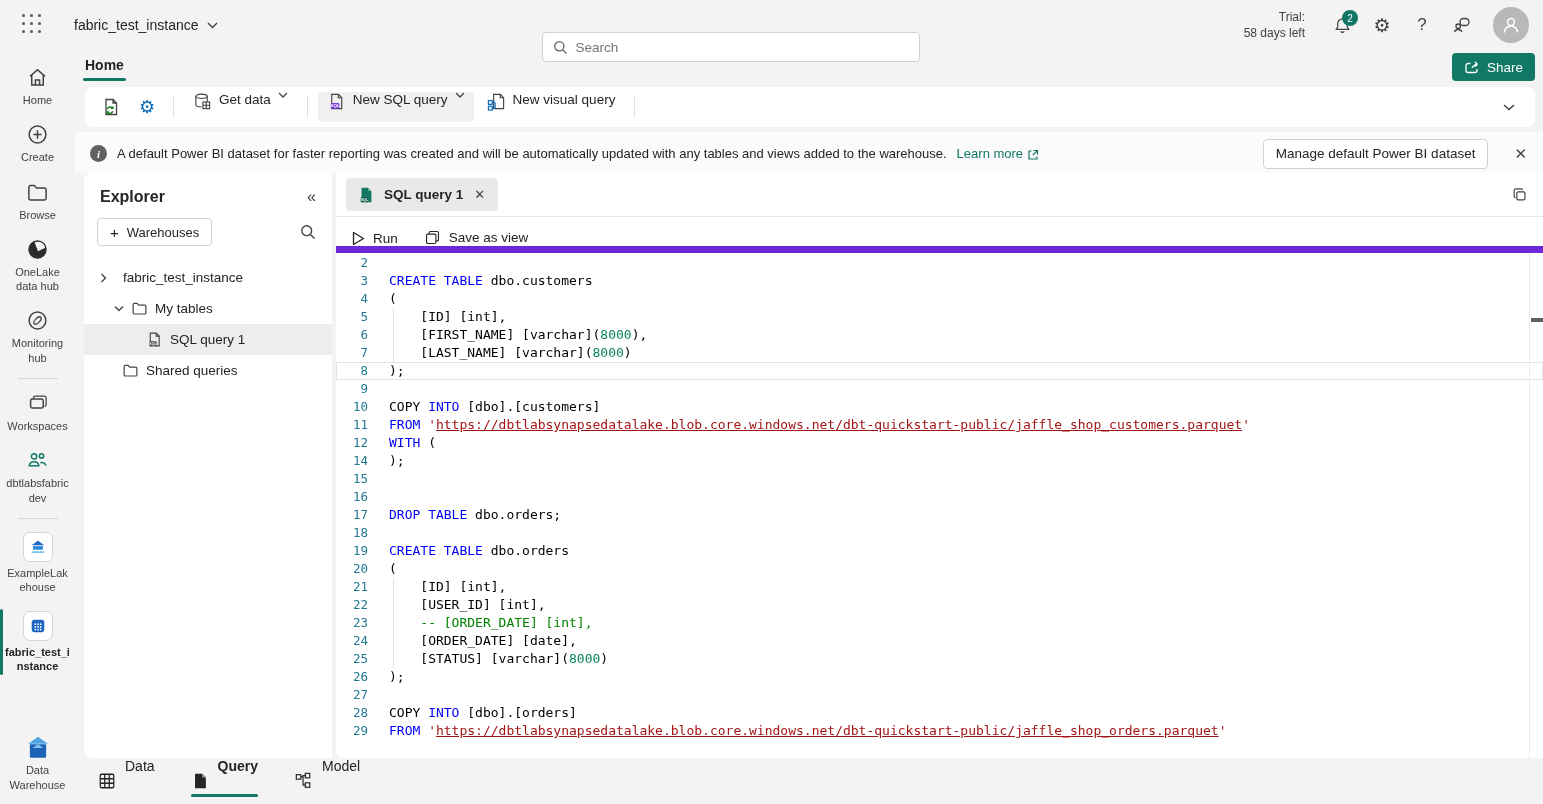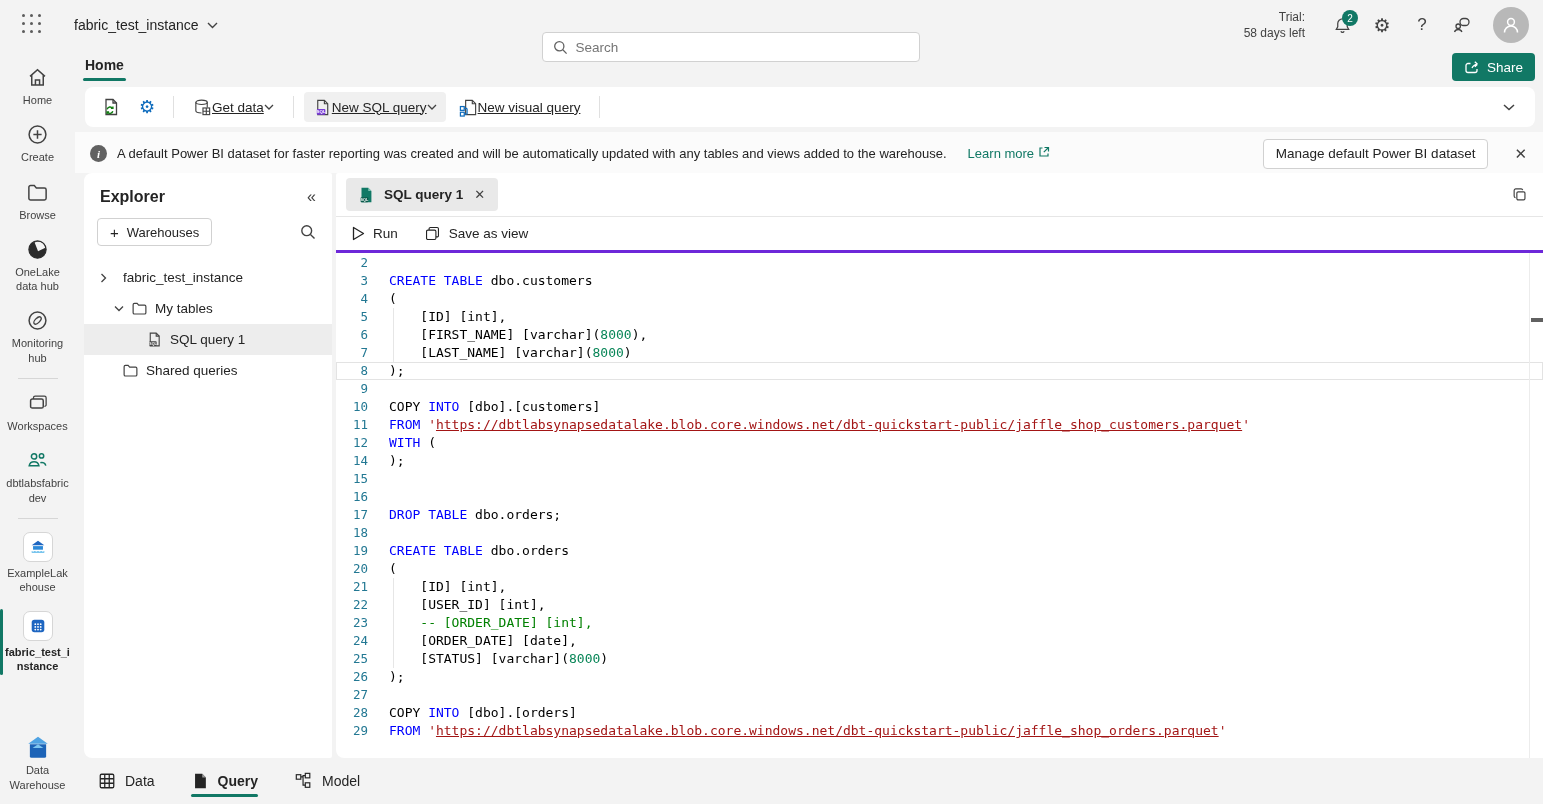--- a/index.html
+++ b/index.html
@@ -35,31 +35,31 @@
   
   .ribbon{height:34px;display:flex;align-items:center;padding:0 8px 0 83px;background:#f3f3f3;}
   .home-tab{font-weight:700;font-size:14px;position:relative;padding:4px 2px 8px;cursor:pointer;}
   .home-tab::after{content:"";position:absolute;left:0;right:0;bottom:0;height:3px;border-radius:2px;background:var(--accent);}
   .share-btn{margin-left:auto;background:var(--accent);color:#fff;border:none;border-radius:4px;height:28px;padding:0 12px;display:flex;align-items:center;gap:7px;font-size:13.5px;font-family:"Liberation Sans",sans-serif;cursor:pointer;}
 
   
   .cmdbar-row{padding:3px 8px 5px 85px;background:#f3f3f3;}
   .cmdbar{background:#fff;border-radius:8px;height:40px;display:flex;align-items:center;padding:0 10px;gap:4px;}
   .cmd-icon-btn{width:32px;height:30px;border-radius:4px;display:flex;align-items:center;justify-content:center;cursor:pointer;}
-  .cmd-btn{height:30px;border-radius:4px;display:flex;align-items:center;padding:0 9px;font-size:13.5px;cursor:pointer;white-space:nowrap;text-decoration:underline;}
+  .cmd-btn{height:30px;border-radius:4px;display:flex;align-items:flex-start;gap:7px;padding:0 9px;font-size:13.5px;cursor:pointer;white-space:nowrap;}
   .cmd-btn.selected{background:#f0f0f0;}
   .cmd-sep{width:1px;height:22px;background:#e0e0e0;margin:0 6px;}
   .cmd-overflow{margin-left:auto;}
   .chev{color:#424242}
 
   
   .banner{height:44px;background:#fbfbfb;border-bottom:1px solid #e0e0e0;display:flex;align-items:center;padding:0 12px 0 90px;gap:10px;font-size:13px;}
   .info-ic{width:17px;height:17px;border-radius:50%;background:#616161;color:#fff;font-size:11px;font-weight:700;display:flex;align-items:center;justify-content:center;flex:0 0 auto;font-family:"Liberation Serif",serif;font-style:italic;}
   .banner .msg{color:#242424;}
-  .learn-more{color:var(--accent);cursor:pointer;display:inline-flex;align-items:flex-start;gap:4px;margin-left:11px;}
+  .learn-more{color:var(--accent);cursor:pointer;display:inline-flex;align-items:flex-end;gap:4px;}
   .banner-right{margin-left:auto;display:flex;align-items:center;gap:22px;}
   .manage-btn{background:#fff;border:1px solid #d1d1d1;border-radius:4px;height:30px;padding:0 12px;font-size:13.5px;font-family:"Liberation Sans",sans-serif;cursor:pointer;color:#242424;}
   .close-x{font-size:15px;color:#424242;cursor:pointer;padding:4px;}
 
   
   .rail{position:absolute;left:0;top:50px;bottom:0;width:75px;background:#f3f3f3;display:flex;flex-direction:column;align-items:center;padding-top:8px;z-index:5;}
   .rail-item{width:75px;display:flex;flex-direction:column;align-items:center;gap:4px;padding:8px 4px;cursor:pointer;position:relative;}
   .rail-item .lbl{font-size:11px;color:#424242;text-align:center;line-height:1.3;overflow-wrap:anywhere;max-width:66px;}
   .rail-item.active .lbl{font-weight:700;color:#242424;}
   .rail-item.active::before{content:"";position:absolute;left:0;top:6px;bottom:6px;width:3px;border-radius:2px;background:var(--accent);}
@@ -88,39 +88,39 @@
   .t-l1{padding-left:14px;}
   .t-l2{padding-left:30px;}
   .t-l3{padding-left:62px;}
 
   
   .tab-bar{height:44px;border-bottom:1px solid #e6e6e6;display:flex;align-items:center;padding:0 14px 0 10px;}
   .qtab{background:#e9e9e9;border-radius:4px;height:33px;display:flex;align-items:center;gap:9px;padding:0 11px;cursor:pointer;}
   .qtab .tlabel{font-size:13.5px;font-weight:700;}
   .qtab .tclose{font-size:13px;color:#424242;padding:0 2px;cursor:pointer;}
   .tab-bar .copy-btn{margin-left:auto;cursor:pointer;}
-  .q-toolbar{height:36px;border-bottom:3px solid #6d28d9;display:flex;align-items:center;gap:26px;padding:0 16px;}
+  .q-toolbar{height:36px;border-bottom:7px solid #6d28d9;display:flex;align-items:flex-end;gap:26px;padding:0 16px;}
   .tool-btn{display:flex;align-items:center;gap:8px;font-size:13.5px;cursor:pointer;}
 
   
   .editor{flex:1;position:relative;overflow:hidden;font-family:"DejaVu Sans Mono", monospace;font-size:13px;padding-top:1px;}
   .code-line{display:flex;height:18px;line-height:18px;position:relative;white-space:pre;}
   .code-line .ln{width:32px;text-align:right;color:var(--lineno);flex:0 0 auto;font-size:12.5px;}
   .code-line .code{padding-left:21px;flex:1;}
   .code-line.current{outline:1px solid #e3e3e3;outline-offset:-1px;}
   .code-line.guide::before{content:"";position:absolute;left:57px;top:0;bottom:0;width:1px;background:#e6e6e6;}
   .seg-kw{color:var(--kw);} .seg-pl{color:var(--pl);} .seg-num{color:var(--num);}
   .seg-str{color:var(--str);} .seg-com{color:var(--com);}
   .seg-url{color:var(--str);text-decoration:underline;}
   .overview-ruler{position:absolute;top:0;bottom:0;right:0;width:14px;border-left:1px solid #ececec;}
   .ruler-mark{position:absolute;top:65px;left:1px;right:0;height:4px;background:#616161;}
 
   
   .bottom-bar{height:46px;display:flex;align-items:center;gap:36px;padding-left:23px;background:#f3f3f3;}
-  .bottom-tab{display:flex;align-items:center;gap:9px;font-size:14px;color:#242424;cursor:pointer;position:relative;height:100%;}
+  .bottom-tab{display:flex;gap:9px;font-size:14px;color:#242424;cursor:pointer;position:relative;height:100%;}
   .bottom-tab.active .btlabel{font-weight:700;}
   .bottom-tab.active::after{content:"";position:absolute;left:0;right:0;bottom:7px;height:3px;border-radius:2px;background:var(--accent);}
 </style>
 </head>
 <body>
 
 <div class="top-header">
   <div class="waffle">
     <i></i>
       <i></i>

